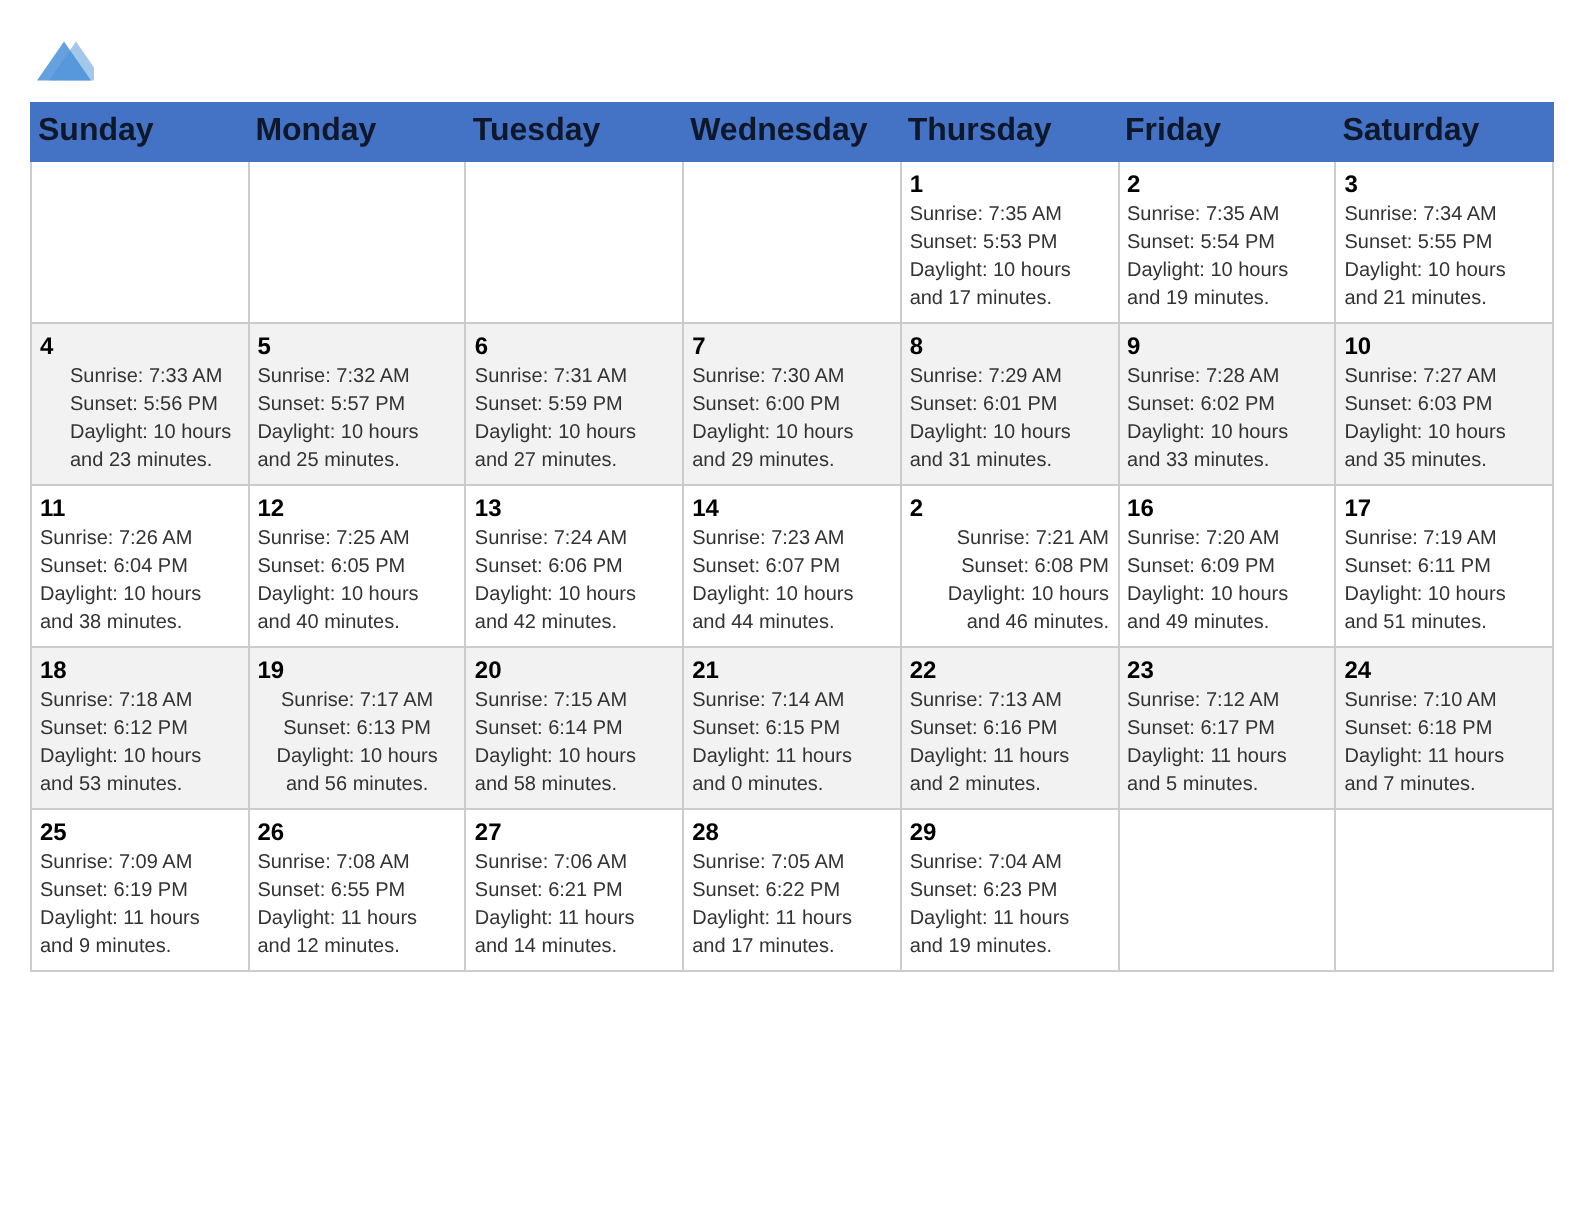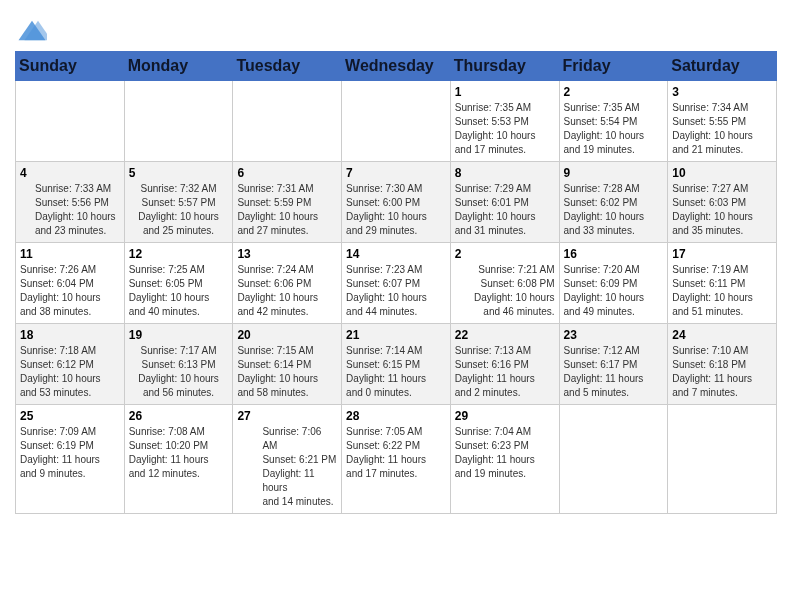--- a/index.html
+++ b/index.html
@@ -135,21 +135,21 @@
       <tr>
         <td>
           <span class="day-num">4</span>
           <div class="day-info" style="white-space: pre-line; margin-left: 15px;">Sunrise: 7:33 AM
 Sunset: 5:56 PM
 Daylight: 10 hours
 and 23 minutes.</div>
         </td>
         <td>
           <span class="day-num">5</span>
-          <div class="day-info" style="white-space: pre-line; text-align: center;">Sunrise: 7:32 AM
+          <div class="day-info" style="white-space: pre-line;">Sunrise: 7:32 AM
 Sunset: 5:57 PM
 Daylight: 10 hours
 and 25 minutes.</div>
         </td>
         <td>
           <span class="day-num">6</span>
           <div class="day-info" style="white-space: pre-line;">Sunrise: 7:31 AM
 Sunset: 5:59 PM
 Daylight: 10 hours
 and 27 minutes.</div>
@@ -289,27 +289,27 @@
         <td>
           <span class="day-num">25</span>
           <div class="day-info" style="white-space: pre-line;">Sunrise: 7:09 AM
 Sunset: 6:19 PM
 Daylight: 11 hours
 and 9 minutes.</div>
         </td>
         <td>
           <span class="day-num">26</span>
           <div class="day-info" style="white-space: pre-line;">Sunrise: 7:08 AM
-Sunset: 10:20 PM
+Sunset: 6:55 PM
 Daylight: 11 hours
 and 12 minutes.</div>
         </td>
         <td>
           <span class="day-num">27</span>
-          <div class="day-info" style="white-space: pre-line; margin-left: 25px;">Sunrise: 7:06 AM
+          <div class="day-info" style="white-space: pre-line;">Sunrise: 7:06 AM
 Sunset: 6:21 PM
 Daylight: 11 hours
 and 14 minutes.</div>
         </td>
         <td>
           <span class="day-num">28</span>
           <div class="day-info" style="white-space: pre-line;">Sunrise: 7:05 AM
 Sunset: 6:22 PM
 Daylight: 11 hours
 and 17 minutes.</div>

